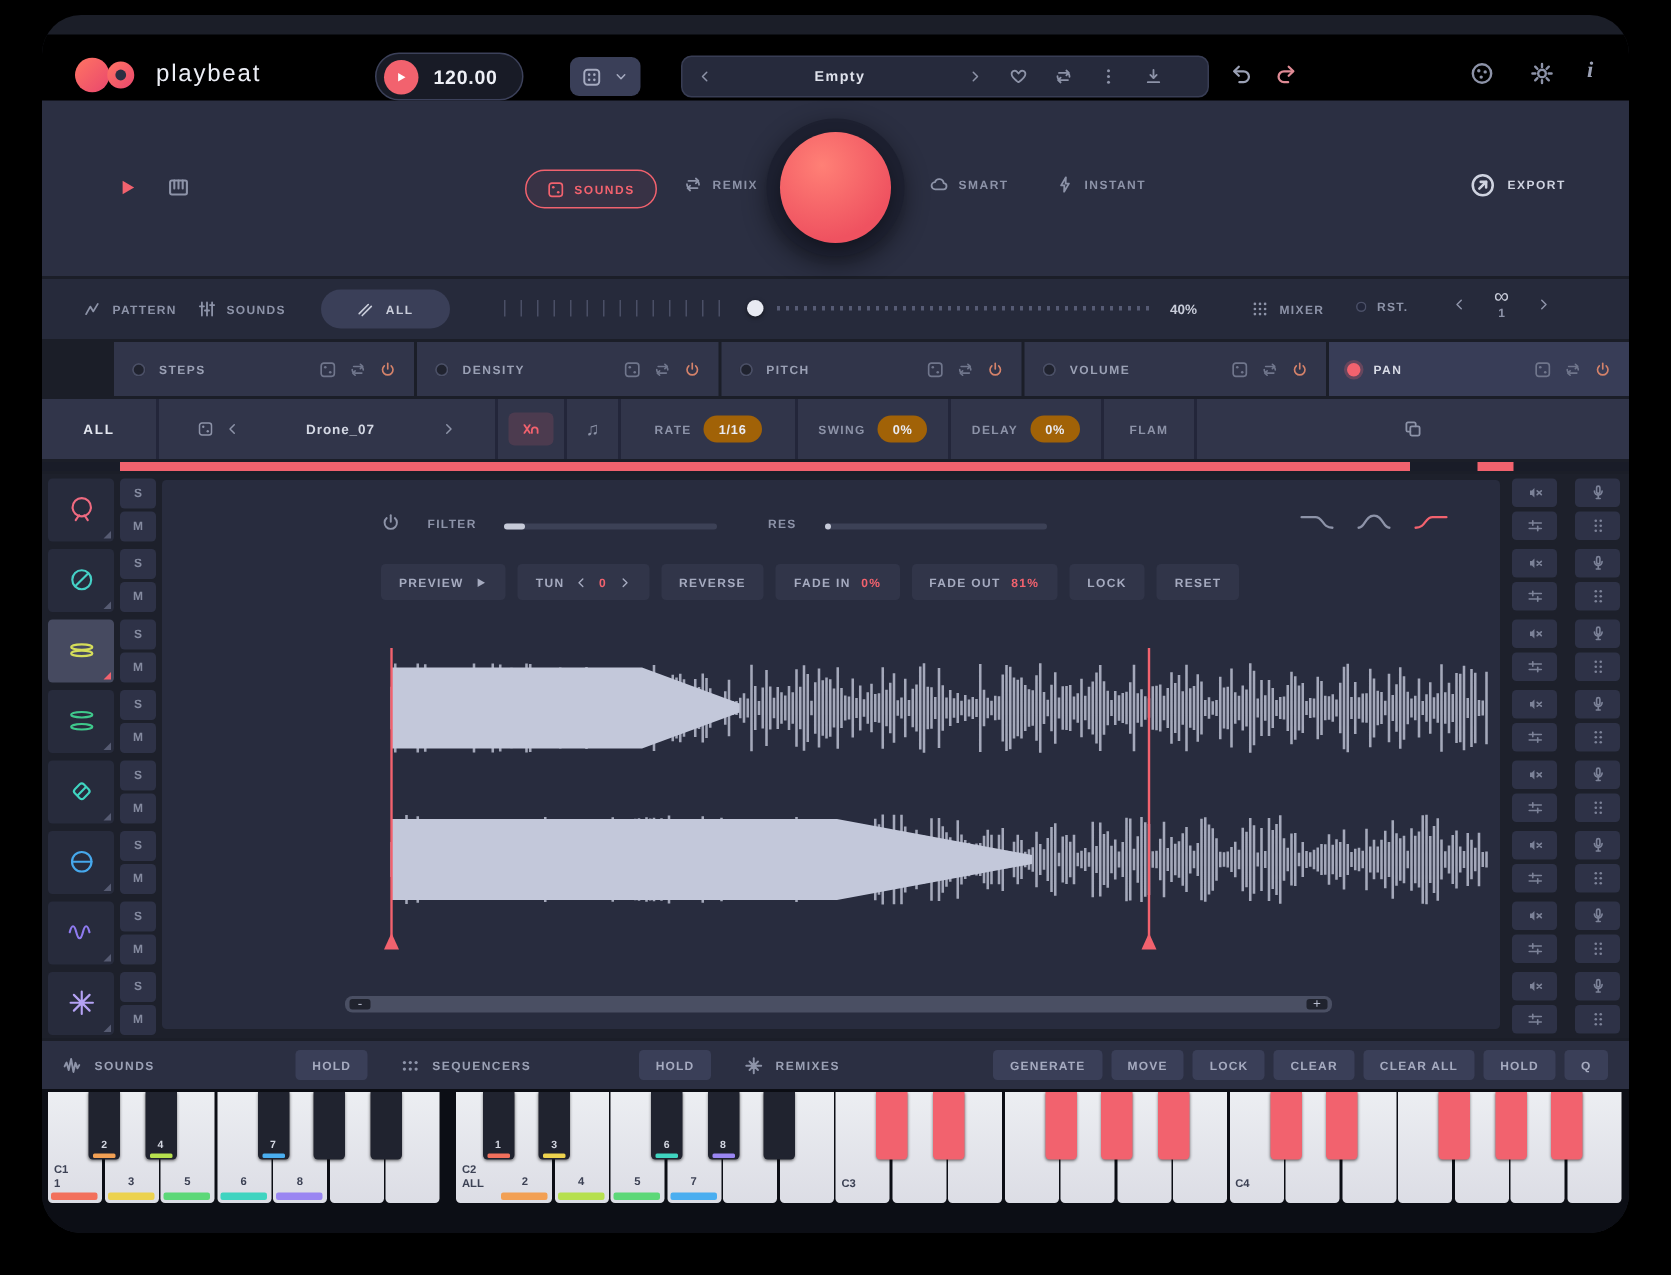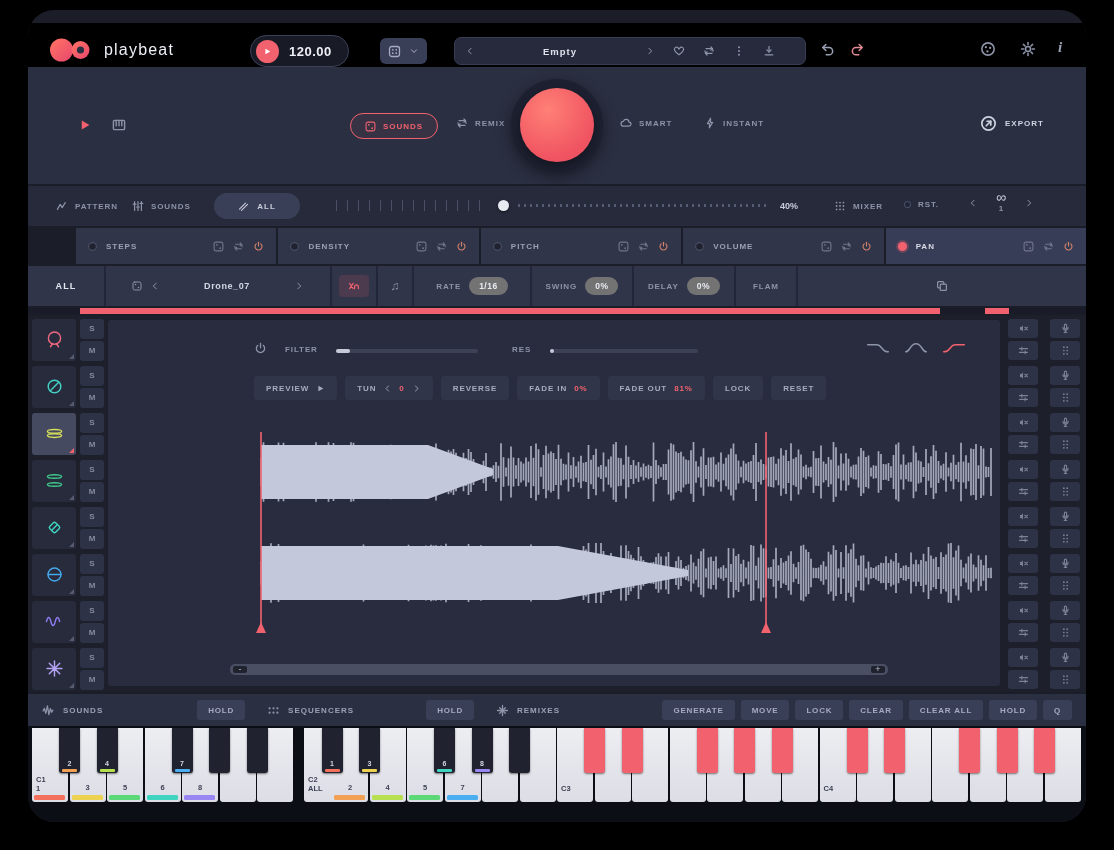--- a/index.html
+++ b/index.html
@@ -1,21 +1,21 @@
 <!DOCTYPE html>
 <html><head>
 <meta charset="utf-8">
 <style>
   *{margin:0;padding:0;box-sizing:border-box;font-family:"Liberation Sans",sans-serif;}
   html,body{width:1114px;height:850px;background:#000;overflow:hidden;}
   .plugin{position:absolute;left:28px;top:10px;width:1058px;height:812px;border-radius:26px;background:#1b1e28;overflow:hidden;box-shadow:0 10px 40px rgba(0,0,0,.8);}
   svg.ic{fill:none;stroke:currentColor;stroke-width:1.2;stroke-linecap:round;stroke-linejoin:round;display:block;width:100%;height:100%;}
   [data-icon]{display:inline-flex;}
   .lbl{font-size:8px;font-weight:bold;letter-spacing:.9px;color:#8d93a8;white-space:nowrap;}
-  .pill{background:#737373;color:#e9ebf3;font-size:8.5px;font-weight:bold;letter-spacing:.5px;padding:4px 10px;border-radius:10px;white-space:nowrap;}
+  .pill{background:#a16207;color:#e9ebf3;font-size:8.5px;font-weight:bold;letter-spacing:.5px;padding:4px 10px;border-radius:10px;white-space:nowrap;}
   .radio{width:9px;height:9px;border-radius:50%;background:#20232f;box-shadow:inset 0 0 0 1.2px #4a4f66;flex:0 0 9px;}
   .radio.on{background:#f2626e;box-shadow:0 0 0 2px rgba(242,98,110,.25);}
 
   
   .header{position:absolute;left:0;top:13px;width:1058px;height:56px;background:#000000;border-bottom:1px solid #20232e;}
   .logo{position:absolute;left:20px;top:13px;display:flex;align-items:center;gap:10px;}
   .logo-text{font-size:16px;color:#edeff6;letter-spacing:1.2px;}
   .bpm{position:absolute;left:222px;top:12px;height:32px;display:flex;align-items:center;gap:10px;background:#181b26;border:1px solid #3c415a;border-radius:17px;padding:0 16px 0 5px;}
   .bpm-btn{width:23px;height:23px;border-radius:50%;background:#f2626e;display:flex;align-items:center;justify-content:center;color:#fff;border:none;}
   .bpm-btn span{width:9px;height:9px;}

